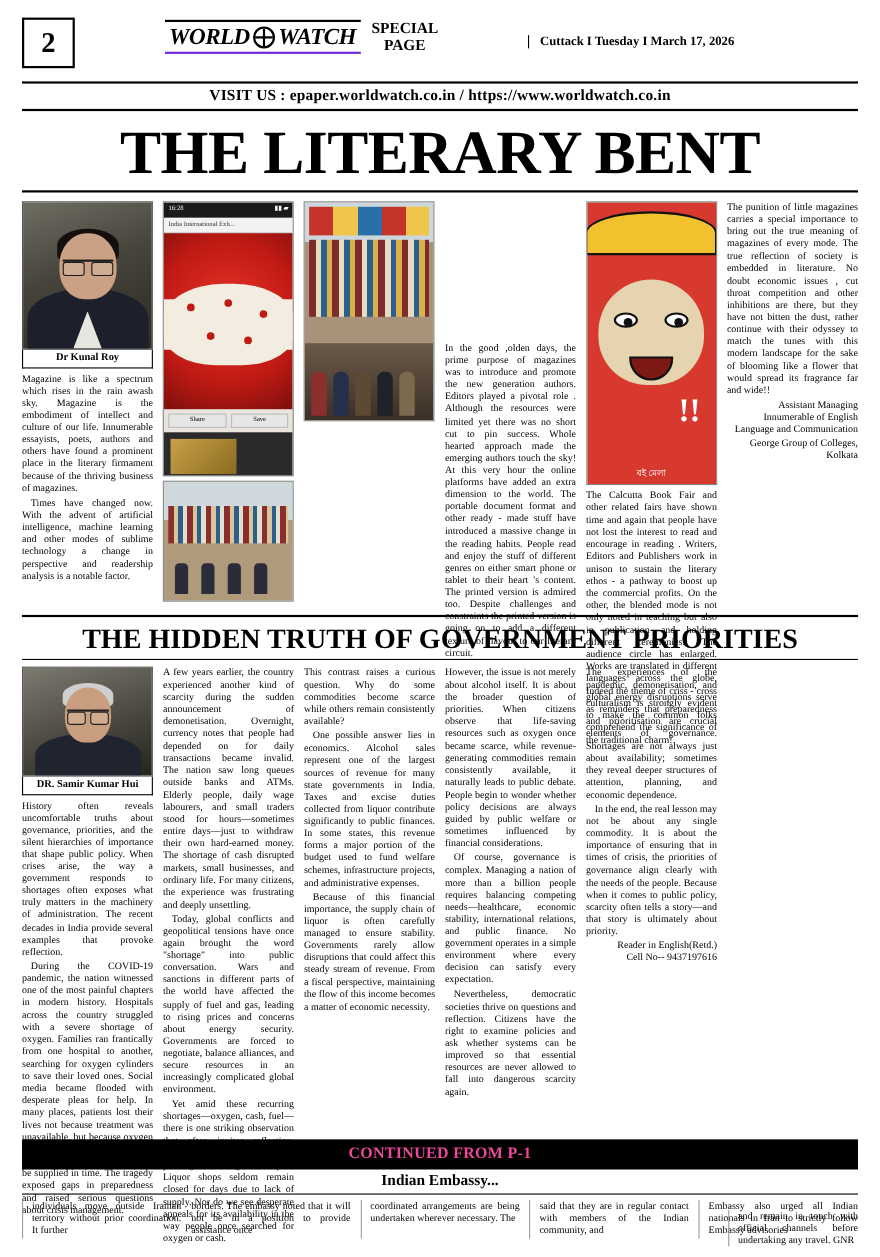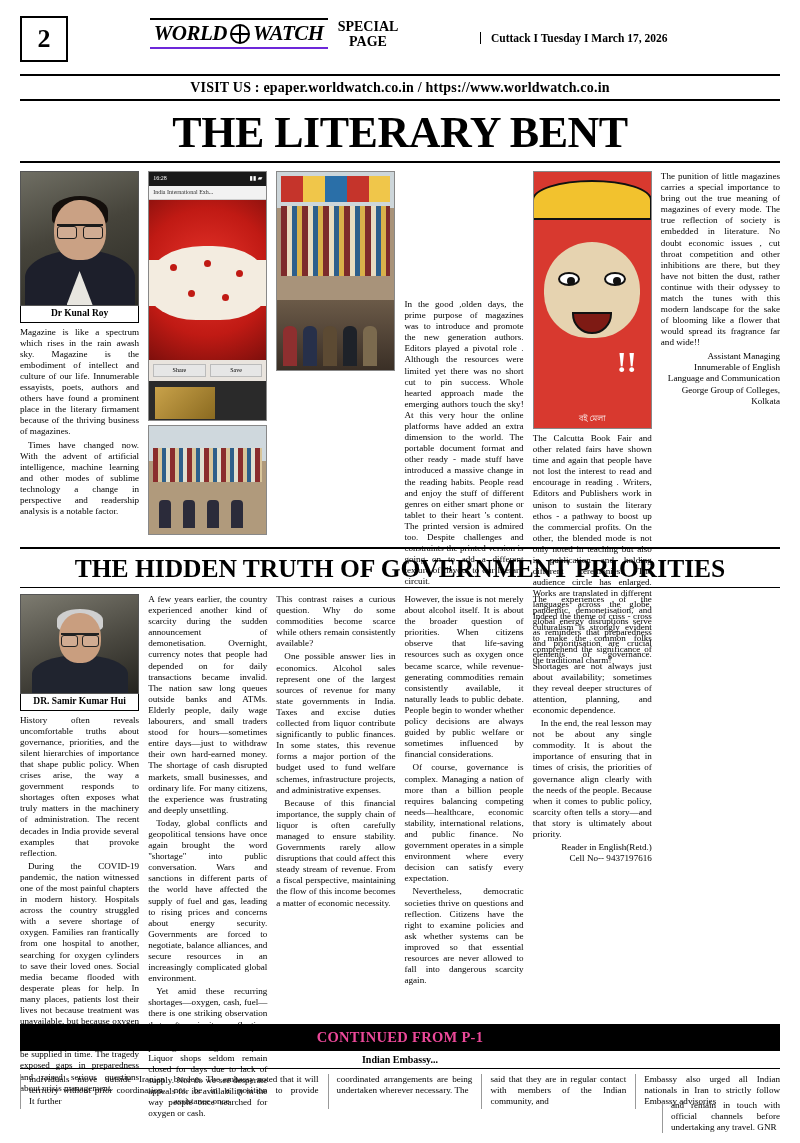--- a/index.html
+++ b/index.html
@@ -94,21 +94,21 @@
     font-size: 14px;
     font-weight: bold;
     padding: 4px 0 3px 0;
     border-bottom: 2px solid #000;
     letter-spacing: 0.2px;
   }
 
   
   .headline-main {
     text-align: center;
-    font-size: 44px;
+    font-size: 56px;
     font-weight: bold;
     letter-spacing: -0.5px;
     line-height: 1;
     padding: 10px 0 6px 0;
     border-bottom: 2px solid #000;
     font-family: "Liberation Serif", serif;
   }
 
   
   .art1 {
@@ -297,21 +297,21 @@
     background: #000;
     color: #ec4899;
     text-align: center;
     font-size: 14.5px;
     font-weight: bold;
     padding: 3px 0;
     letter-spacing: 0.3px;
   }
   .cont-sub {
     text-align: center;
-    font-size: 10px;
+    font-size: 14px;
     font-weight: bold;
     padding: 3px 0 3px 0;
     border-bottom: 1px solid #000;
   }
   .art3 {
     display: grid;
     grid-template-columns: repeat(5, 1fr);
     gap: 9px;
     padding-top: 5px;
   }

